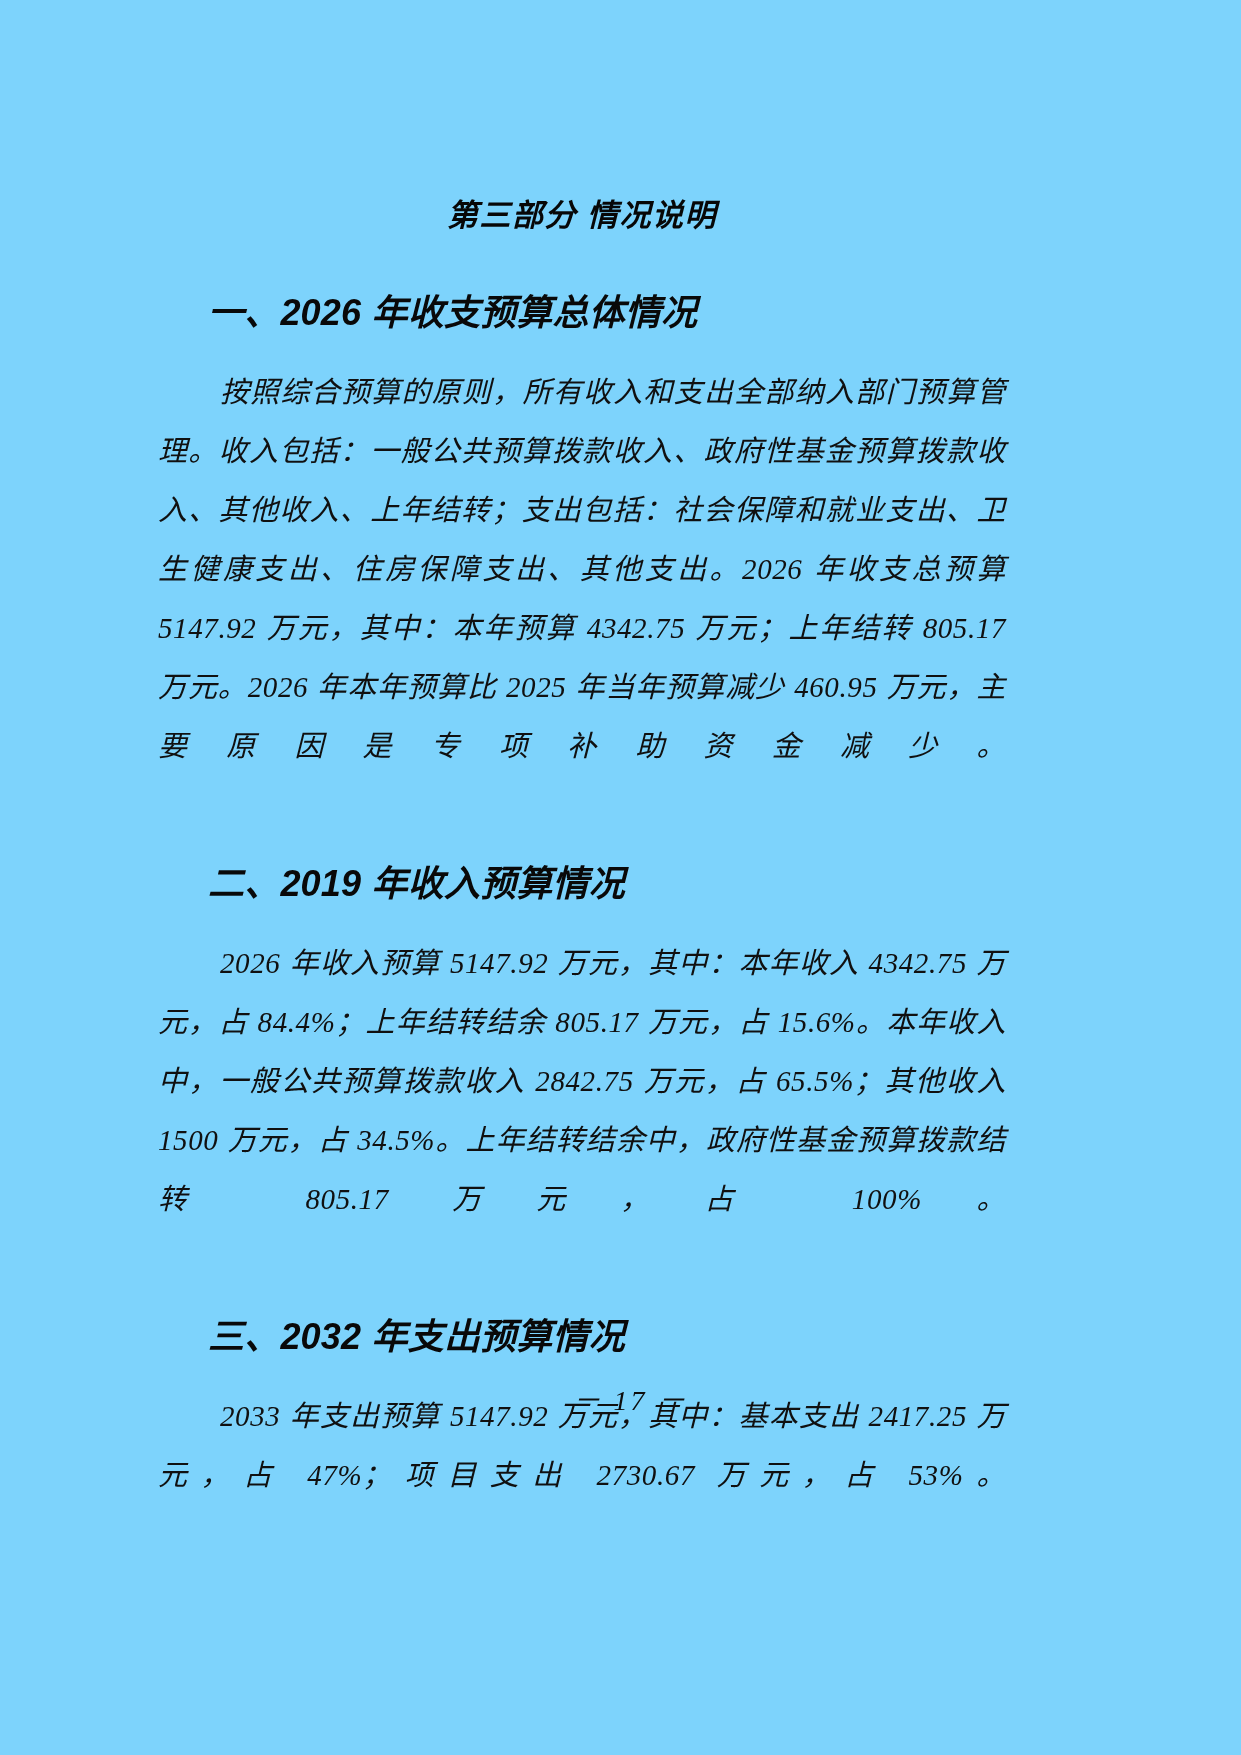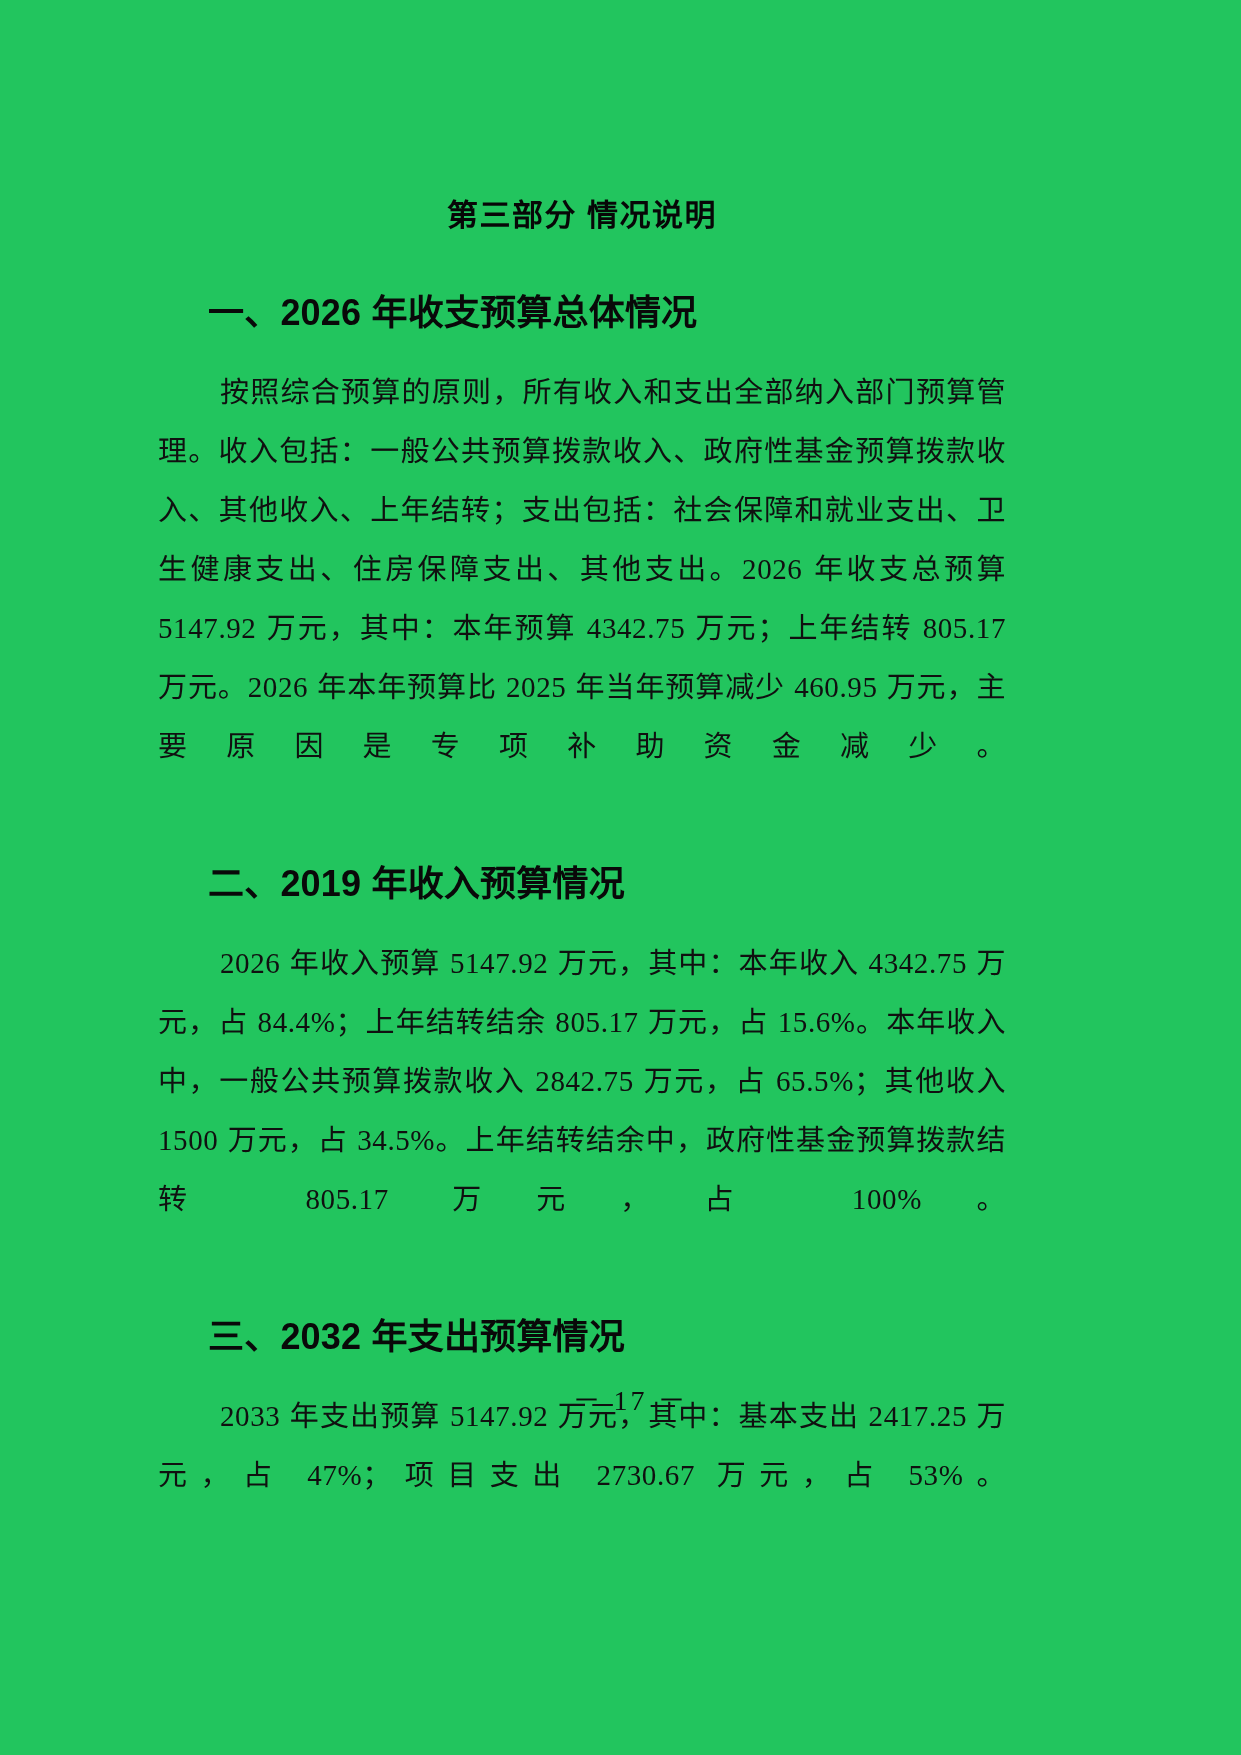--- a/index.html
+++ b/index.html
@@ -5,25 +5,26 @@
 <style>
   html, body {
     margin: 0;
     padding: 0;
     background: #ffffff;
   }
   .page {
     position: relative;
     width: 1241px;
     height: 1755px;
-    background: #22c55e;
+    background: #7dd3fc;
     box-sizing: border-box;
     overflow: hidden;
     font-family: "Liberation Serif", "DejaVu Serif", serif;
     color: #000000;
+    font-style: italic;
   }
   .content {
     position: absolute;
     left: 142px;
     top: 0;
     width: 880px;
   }
   
   .part-title {
     text-align: center;

